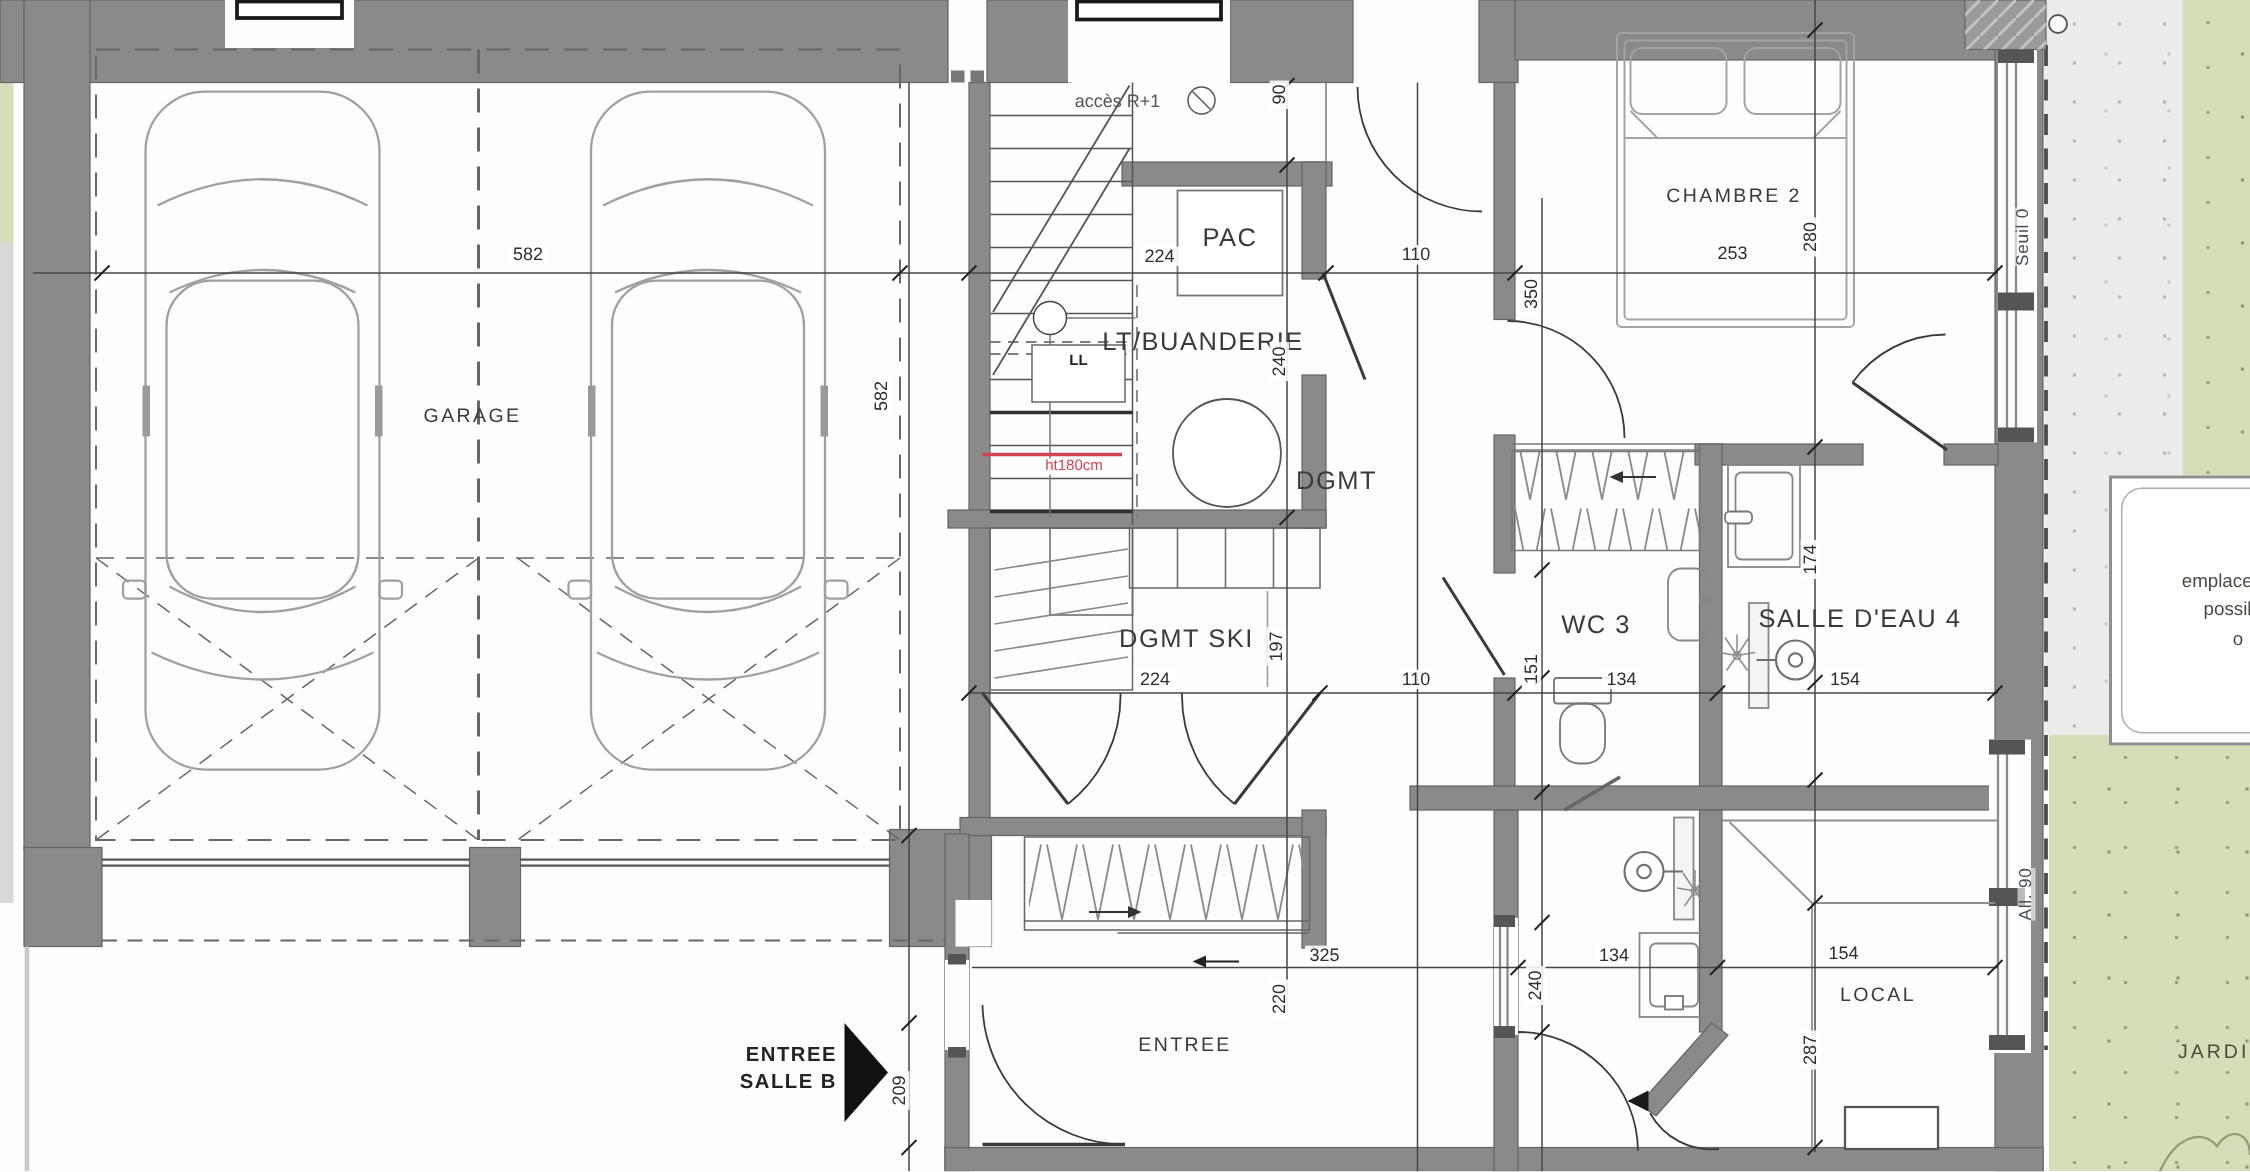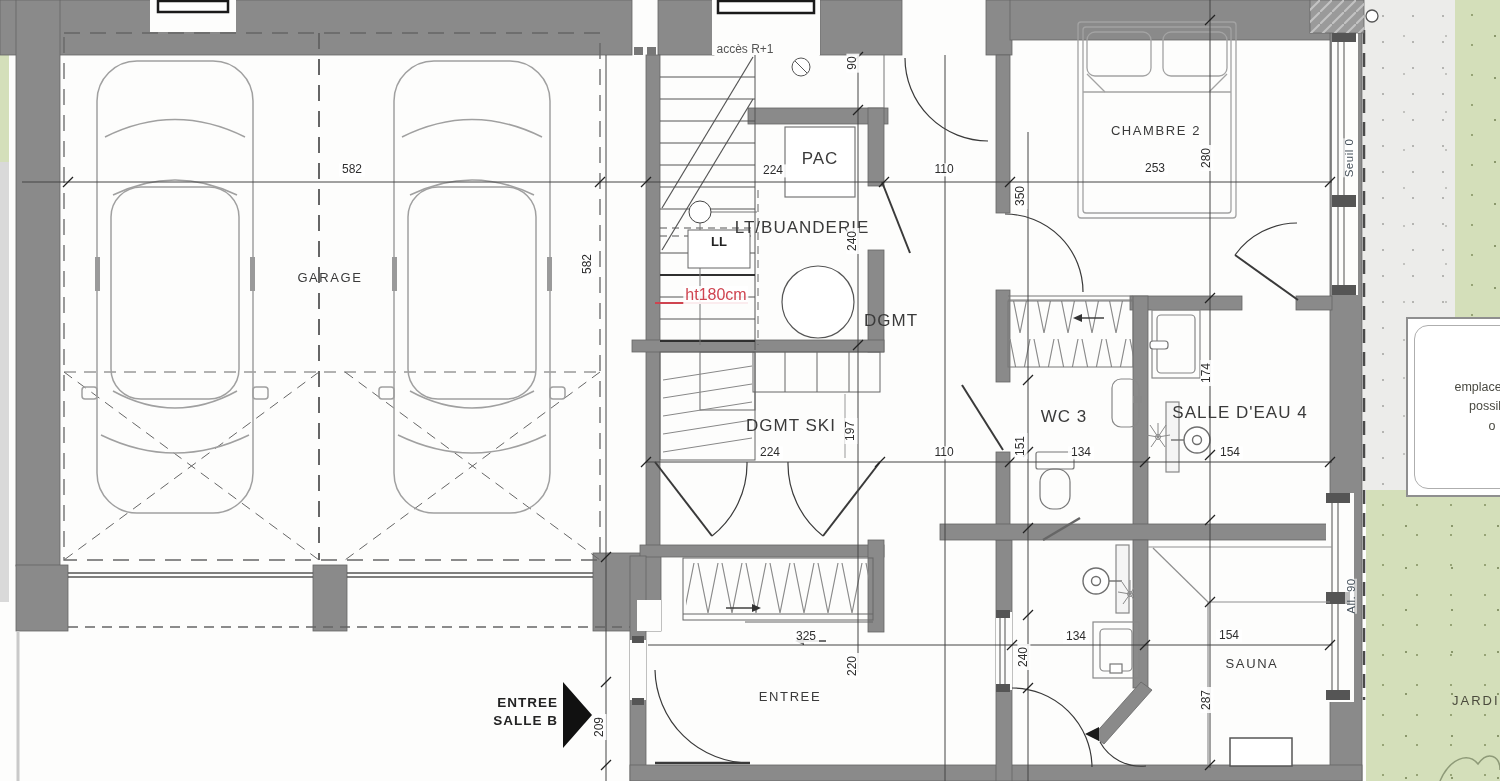--- a/index.html
+++ b/index.html
@@ -12,26 +12,26 @@
     background-size:34px 30px,46px 42px;background-position:0 0,17px 15px;}
   .concrete{background-color:#ececea;
     background-image:radial-gradient(#b5b5b2 1px, transparent 1.4px),radial-gradient(#c2c2bf .9px, transparent 1.2px);
     background-size:30px 26px,42px 38px;background-position:5px 3px,20px 17px;}
   .lbl{position:absolute;transform:translate(-50%,-50%);font-size:13px;letter-spacing:1.6px;
        color:#3a3a3a;white-space:nowrap;}
   .lbl.sm{font-size:17px;letter-spacing:1px;}
   .dim{position:absolute;transform:translate(-50%,-50%);font-size:12px;color:#2e2e2e;
        background:rgba(255,255,255,.88);padding:0 3px;white-space:nowrap;line-height:1.1;}
   .dim.v{transform:translate(-50%,-50%) rotate(-90deg);}
-  .note{position:absolute;transform:translate(-50%,-50%);font-size:16px;color:#cf4450;
-        background:rgba(255,255,255,.9);padding:0 2px;white-space:nowrap;}
+  .note{position:absolute;transform:translate(-50%,-50%);font-size:10px;color:#cf4450;
+        background:rgba(255,255,255,.9);padding:0 2px;white-space:nowrap;margin-top:16px;}
   .vtext{position:absolute;transform:translate(-50%,-50%) rotate(-90deg);font-size:11.5px;
          color:#45505a;letter-spacing:.5px;white-space:nowrap;background:rgba(255,255,255,.6);}
-  .acces{position:absolute;transform:translate(-50%,-50%);font-size:12px;color:#555;white-space:nowrap;}
-  .ll{position:absolute;transform:translate(-50%,-50%);font-size:13px;font-weight:bold;color:#222;}
+  .acces{position:absolute;transform:translate(-50%,-50%);font-size:12px;color:#555;white-space:nowrap;margin-top:18px;}
+  .ll{position:absolute;transform:translate(-50%,-50%);font-size:10px;font-weight:bold;color:#222;}
   .entrance-label{position:absolute;left:438px;top:694px;width:120px;text-align:right;
       font-size:13.5px;font-weight:bold;color:#232323;letter-spacing:1px;line-height:1.3;}
   .empl-box{position:absolute;left:1406px;top:317px;width:172px;height:180px;background:#fff;
       border:2px solid #8f8f8f;box-sizing:border-box;}
   .empl-inner{position:absolute;left:6px;top:6px;right:6px;bottom:6px;border:1.5px solid #aeaeae;
       border-radius:14px;display:flex;flex-direction:column;justify-content:center;align-items:center;
       font-size:12.5px;color:#4a4a42;line-height:1.55;}
   .jardin{position:absolute;left:1452px;top:693px;font-size:13px;letter-spacing:2px;color:#4a4a3c;}
 </style>
 </head>
@@ -307,30 +307,30 @@
   </svg>
 
   <div class="empl-box">
     <div class="empl-inner">
       <span>emplacement</span>
       <span>possible</span>
       <span>o</span>
     </div>
   </div>
 
-  <div class="lbl" style="left:330px;top:277px">GARAGE</div>
+  <div class="lbl" style="left:315px;top:277px">GARAGE</div>
   <div class="lbl sm" style="left:791px;top:426px">DGMT SKI</div>
   <div class="lbl sm" style="left:802px;top:228px">LT/BUANDERIE</div>
   <div class="lbl sm" style="left:820px;top:159px">PAC</div>
   <div class="lbl sm" style="left:891px;top:321px">DGMT</div>
   <div class="lbl" style="left:1156px;top:130px">CHAMBRE 2</div>
   <div class="lbl sm" style="left:1064px;top:417px">WC 3</div>
   <div class="lbl sm" style="left:1240px;top:413px">SALLE D'EAU 4</div>
   <div class="lbl" style="left:790px;top:696px">ENTREE</div>
-  <div class="lbl" style="left:1252px;top:663px">SAUNA</div>
+  <div class="lbl" style="left:1252px;top:663px">LOCAL</div>
   <div class="jardin">JARDIN</div>
 
   <div class="acces" style="left:745px;top:49px">accès R+1</div>
   <div class="ll" style="left:719px;top:241px">LL</div>
   <div class="note" style="left:716px;top:295px">ht180cm</div>
   <div class="vtext" style="left:1349px;top:158px">Seuil 0</div>
   <div class="vtext" style="left:1351px;top:596px">All. 90</div>
   <div class="entrance-label">
     <div>ENTREE</div>
     <div>SALLE B</div>
@@ -345,21 +345,21 @@
   <div class="dim" style="left:1155px;top:169px">253</div>
   <div class="dim v" style="left:1207px;top:158px">280</div>
   <div class="dim v" style="left:1021px;top:196px">350</div>
   <div class="dim" style="left:770px;top:453px">224</div>
   <div class="dim v" style="left:851px;top:431px">197</div>
   <div class="dim" style="left:944px;top:453px">110</div>
   <div class="dim" style="left:1081px;top:453px">134</div>
   <div class="dim v" style="left:1021px;top:446px">151</div>
   <div class="dim" style="left:1230px;top:453px">154</div>
   <div class="dim v" style="left:1207px;top:373px">174</div>
-  <div class="dim" style="left:806px;top:637px">325</div>
+  <div class="dim" style="left:883px;top:637px">325</div>
   <div class="dim v" style="left:853px;top:666px">220</div>
   <div class="dim" style="left:1076px;top:637px">134</div>
   <div class="dim v" style="left:1024px;top:657px">240</div>
   <div class="dim" style="left:1229px;top:636px">154</div>
   <div class="dim v" style="left:1207px;top:700px">287</div>
   <div class="dim v" style="left:600px;top:727px">209</div>
 
 </div>
 
 </body></html>

